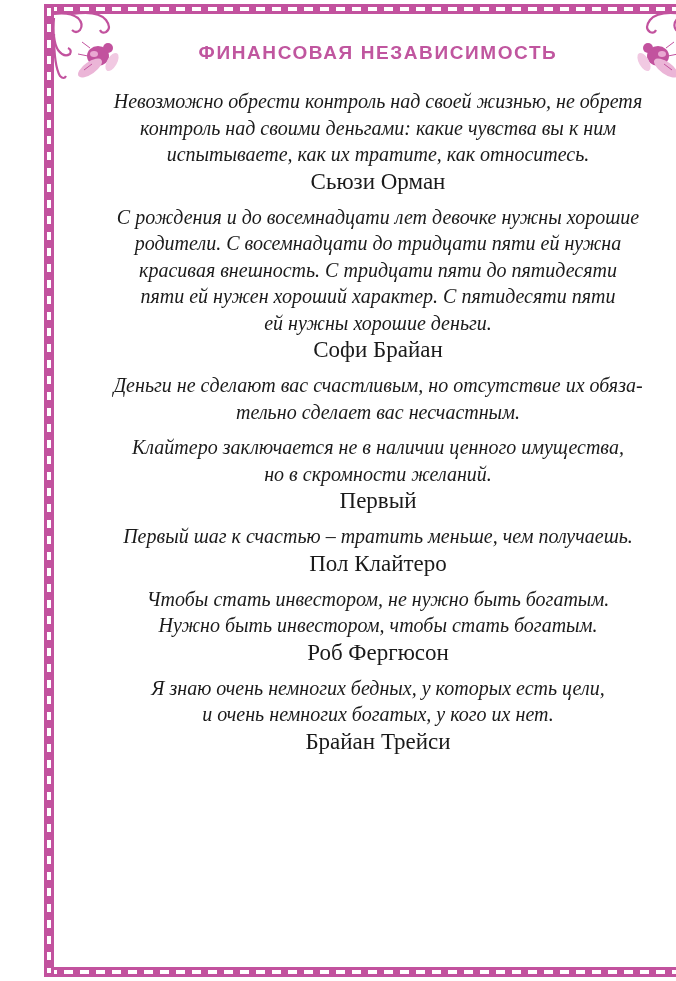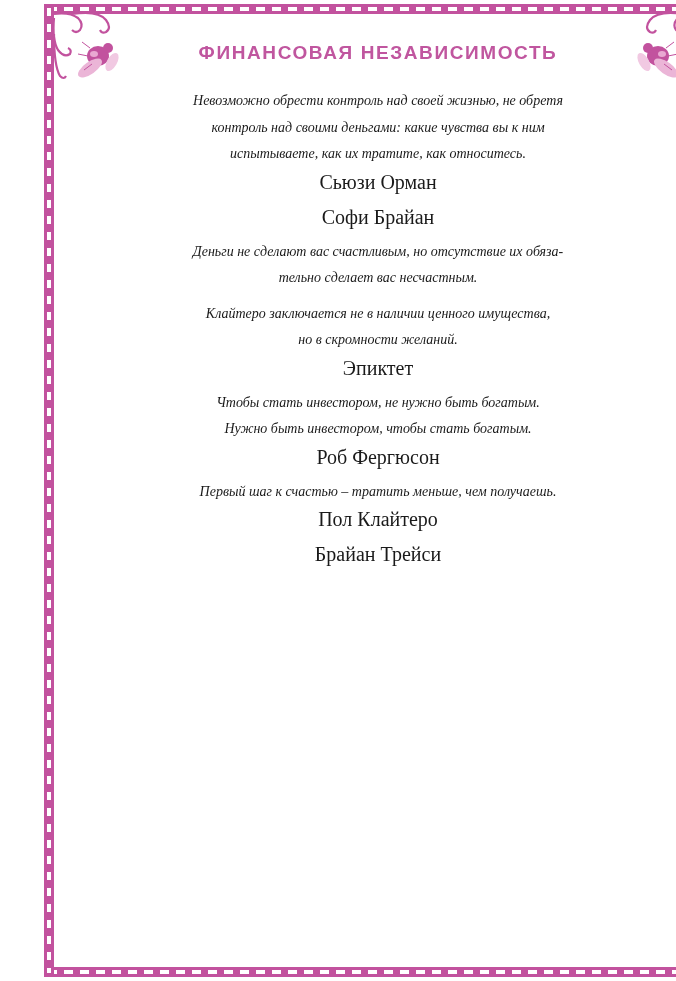--- a/index.html
+++ b/index.html
@@ -59,27 +59,27 @@
     .quotes {
       position: absolute;
       left: 40px; right: 40px; top: 88px;
       text-align: center;
       font-family: "Liberation Serif", "DejaVu Serif", serif;
       color: #1a1a1a;
     }
     .quote { margin: 0 0 9px 0; }
     .quote-text {
       font-style: italic;
-      font-size: 14px;
+      font-size: 20px;
       line-height: 26.5px;
       white-space: pre-line;
     }
     .quote-author {
       font-style: normal;
-      font-size: 20px;
+      font-size: 23px;
       line-height: 26px;
       margin-top: 1px;
     }
   </style>
 </head>
 <body>
 
 <div class="page">
 
   <div class="frame top">
@@ -123,38 +123,45 @@
   <div class="title">ФИНАНСОВАЯ НЕЗАВИСИМОСТЬ</div>
 
   <div class="quotes">
     <div class="quote">
       <div class="quote-text">Невозможно обрести контроль над своей жизнью, не обретя
 контроль над своими деньгами: какие чувства вы к ним
 испытываете, как их тратите, как относитесь.</div>
       <div class="quote-author">Сьюзи Орман</div>
     </div>
     <div class="quote">
+      <div class="quote-text">С рождения и до восемнадцати лет девочке нужны хорошие
+родители. С восемнадцати до тридцати пяти ей нужна
+красивая внешность. С тридцати пяти до пятидесяти
+пяти ей нужен хороший характер. С пятидесяти пяти
+ей нужны хорошие деньги.</div>
       <div class="quote-author">Софи Брайан</div>
     </div>
     <div class="quote">
       <div class="quote-text">Деньги не сделают вас счастливым, но отсутствие их обяза-
 тельно сделает вас несчастным.</div>
     </div>
     <div class="quote">
       <div class="quote-text">Клайтеро заключается не в наличии ценного имущества,
 но в скромности желаний.</div>
-      <div class="quote-author">Эпиктет</div>
+      <div class="quote-author">Первый</div>
+    </div>
+    <div class="quote">
+      <div class="quote-text">Первый шаг к счастью – тратить меньше, чем получаешь.</div>
+      <div class="quote-author">Пол Клайтеро</div>
     </div>
     <div class="quote">
       <div class="quote-text">Чтобы стать инвестором, не нужно быть богатым.
 Нужно быть инвестором, чтобы стать богатым.</div>
       <div class="quote-author">Роб Фергюсон</div>
     </div>
     <div class="quote">
-      <div class="quote-text">Первый шаг к счастью – тратить меньше, чем получаешь.</div>
-      <div class="quote-author">Пол Клайтеро</div>
-    </div>
-    <div class="quote">
+      <div class="quote-text">Я знаю очень немногих бедных, у которых есть цели,
+и очень немногих богатых, у кого их нет.</div>
       <div class="quote-author">Брайан Трейси</div>
     </div>
   </div>
 
 </div>
 
 </body></html>

